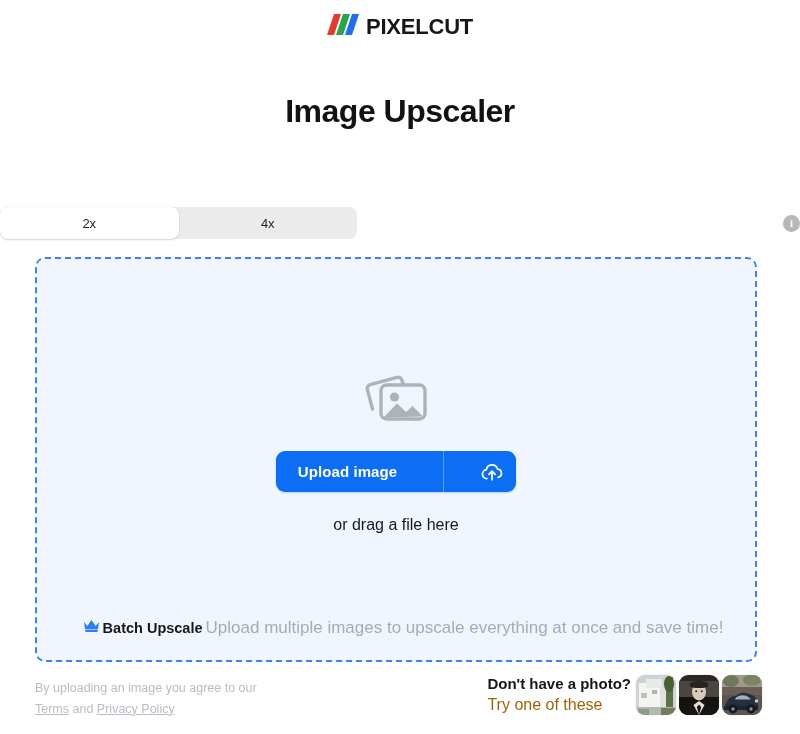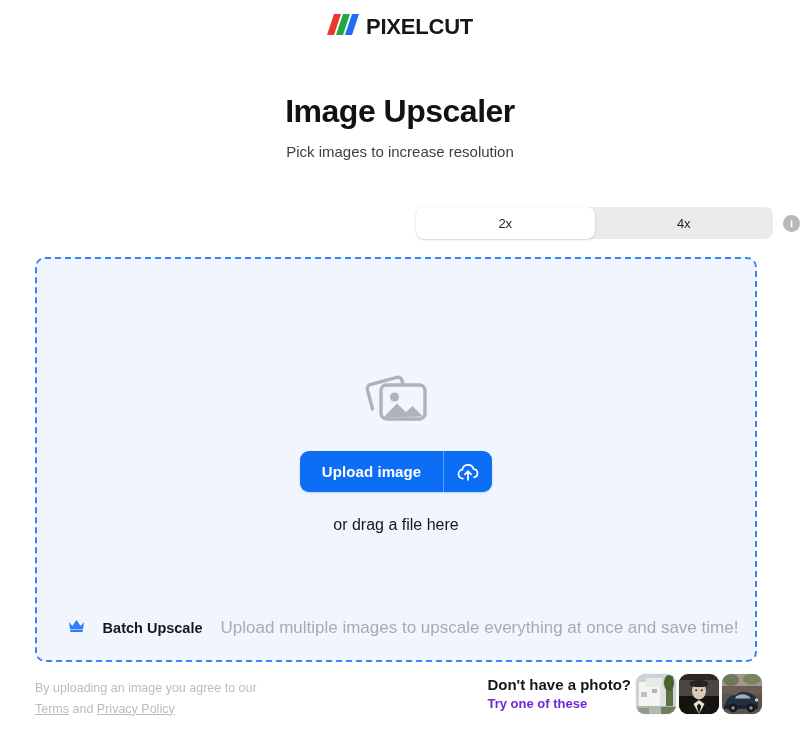--- a/index.html
+++ b/index.html
@@ -50,21 +50,21 @@
     text-align: center;
     font-size: 15px;
     color: #3a3f45;
     line-height: 1.3;
   }
 
   
   .seg-row {
     position: absolute;
     top: 207px; left: 0; right: 0;
-    display: flex; align-items: center; justify-content: flex-end;
+    display: flex; align-items: center; justify-content: space-between;
     gap: 10px;
   }
   .segmented {
     width: 357px; height: 32px;
     background: #ebebeb;
     border-radius: 8px;
     display: flex;
     padding: 0;
     position: relative;
   }
@@ -112,20 +112,21 @@
 
   .upload-btn {
     display: flex;
     align-items: stretch;
     height: 41px;
     border-radius: 9px;
     overflow: hidden;
     background: #0b6ef5;
     cursor: pointer;
     box-shadow: 0 1px 2px rgba(11,110,245,0.25);
+    gap: 24px;
   }
   .upload-btn-main {
     display: flex; align-items: center; justify-content: center;
     padding: 0 22px;
     color: #ffffff;
     font-size: 15px;
     font-weight: bold;
     letter-spacing: 0.1px;
   }
   .upload-btn-sep { width: 1px; background: rgba(255,255,255,0.34); }
@@ -138,21 +139,21 @@
     margin-top: 24px;
     font-size: 16px;
     color: #0f172a;
   }
 
   
   .batch-row {
     position: absolute;
     left: 14px; right: 0; bottom: 22px;
     display: flex; align-items: center; justify-content: center;
-    gap: 18px;
+    gap: 3px;
   }
   .crown-icon { display: block; }
   .batch-title {
     font-size: 14.5px;
     font-weight: bold;
     color: #14181d;
   }
   .batch-desc {
     font-size: 17px;
     color: #a5acb6;
@@ -177,24 +178,23 @@
     display: flex; align-items: center; gap: 3px;
   }
   .samples-text { text-align: left; margin-right: 2px; }
   .samples-title {
     font-size: 15px;
     font-weight: bold;
     color: #14181d;
     line-height: 1.35;
   }
   .samples-sub {
-    font-size: 13px;
-    color: #6d28d9;
+    font-size: 16px;
+    color: #a16207;
     line-height: 1.35;
-    font-weight: bold;
   }
   .thumb {
     width: 40px; height: 40px;
     border-radius: 9px;
     overflow: hidden;
     cursor: pointer;
     display: block;
     box-shadow: 0 0 0 0.5px rgba(0,0,0,0.08);
   }
 </style>
@@ -210,21 +210,20 @@
           <polygon points="7,0 14,0 7,21 0,21" fill="#e8392f"></polygon>
           <polygon points="16,0 23,0 16,21 9,21" fill="#22a845"></polygon>
           <polygon points="25,0 32,0 25,21 18,21" fill="#1f6ef3"></polygon>
         </g>
       </svg>
     </span>
     <span class="logo-text">PIXELCUT</span>
   </div>
 
   <div class="title">Image Upscaler</div>
-  <div class="subtitle">Pick images to increase resolution</div>
 
   <div class="seg-row">
     <div class="segmented">
       <div class="seg active">2x</div>
       <div class="seg">4x</div>
     </div>
     <div class="info-icon">i</div>
   </div>
 
   <div class="dropzone">

